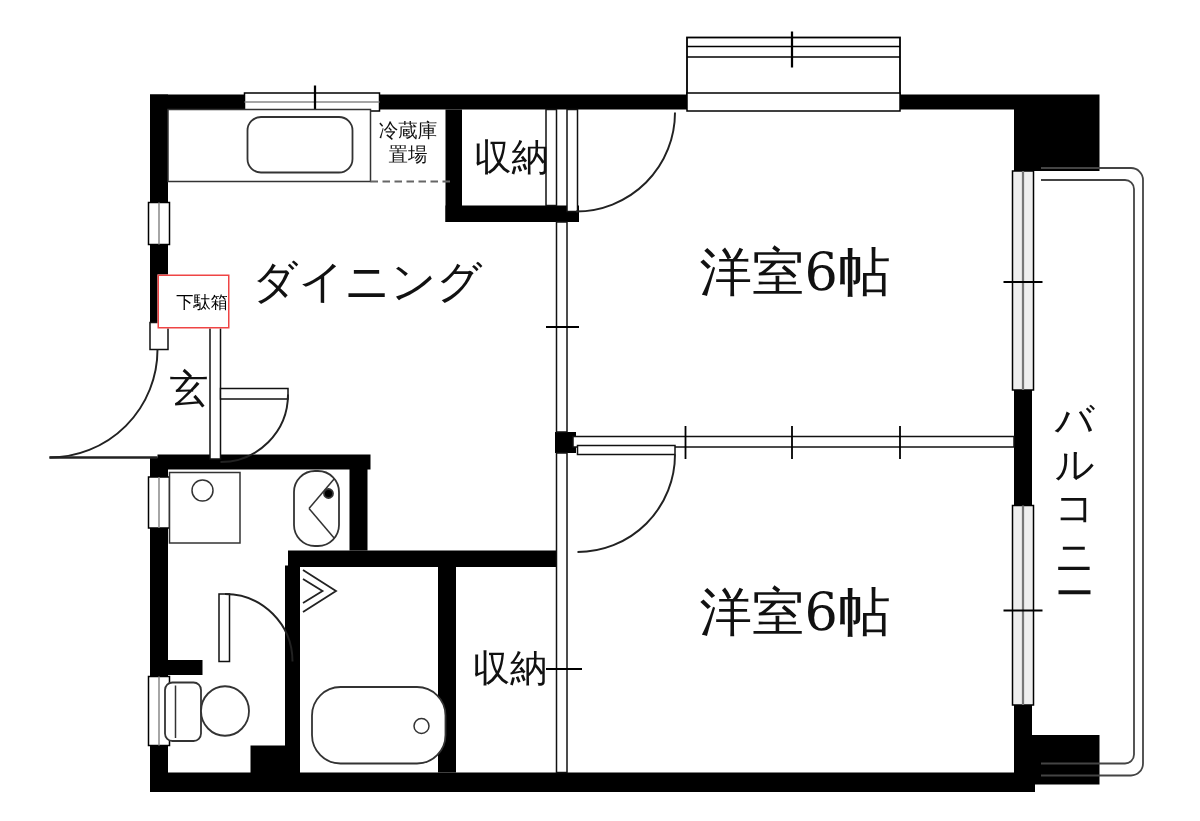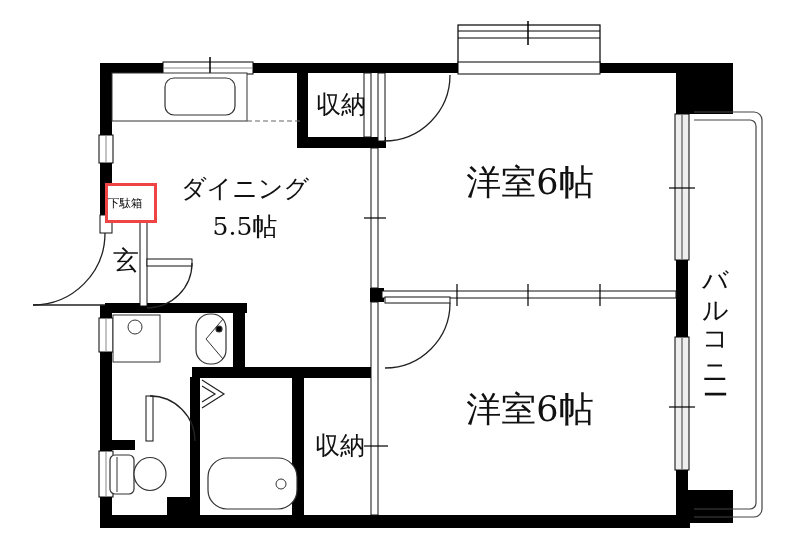--- a/index.html
+++ b/index.html
@@ -1,27 +1,27 @@
 <!DOCTYPE html>
 <html><head>
 <meta charset="utf-8">
 <style>
   html,body{margin:0;padding:0;background:#fff;}
   #stage{position:relative;width:800px;height:547px;background:#ffffff;overflow:hidden;
          font-family:"DejaVu Serif","Liberation Serif",serif;color:#000;}
   #plan-svg{position:absolute;left:0;top:0;}
   .lbl{position:absolute;color:#111;text-align:center;line-height:1.15;white-space:nowrap;}
-  .lbl-dk{left:140px;top:170px;width:210px;font-size:25px;line-height:38px;}
+  .lbl-dk{left:140px;top:170px;width:210px;font-size:30px;line-height:38px;}
   .lbl-room-upper{left:425px;top:162px;width:210px;font-size:35px;}
   .lbl-room-lower{left:425px;top:389px;width:210px;font-size:35px;}
   .lbl-storage-upper{left:300px;top:91px;width:82px;font-size:25px;}
   .lbl-storage-lower{left:299px;top:432px;width:82px;font-size:25px;}
   .lbl-fridge{left:243px;top:80px;width:58px;font-size:13px;line-height:16px;}
-  .shoe-box{position:absolute;left:105px;top:183px;width:46px;height:34px;border:3px solid #ef4444;
-            display:flex;align-items:center;justify-content:flex-start;font-size:11.5px;background:#fff;}
+  .shoe-box{position:absolute;left:105px;top:183px;width:46px;height:34px;border:1px solid #ef4444;
+            display:flex;align-items:center;justify-content:flex-end;font-size:11.5px;background:#fff;}
   .lbl-genkan{left:109px;top:246px;width:34px;font-size:26px;}
   .lbl-balcony{left:700px;top:238px;height:160px;font-size:26px;letter-spacing:3px;
                writing-mode:vertical-rl;text-orientation:upright;}
 </style>
 </head>
 <body>
 
 <div id="stage">
 
   <svg id="plan-svg" width="800" height="547" viewBox="0 0 800 547">
@@ -138,31 +138,34 @@
       <line x1="117" y1="457" x2="117" y2="492" stroke-width="1"></line>
       <ellipse cx="150" cy="474" rx="16" ry="16.5"></ellipse>
 
       <rect x="208" y="458" width="89" height="51" rx="19"></rect>
       <circle cx="281" cy="484" r="5" stroke-width="1"></circle>
     </g>
   </svg>
 
   <div class="lbl lbl-dk">
     <div>ダイニング</div>
-    <div>5.5帖</div>
   </div>
 
   <div class="lbl lbl-room-upper">洋室6帖</div>
 
   <div class="lbl lbl-room-lower">洋室6帖</div>
 
   <div class="lbl lbl-storage-upper">収納</div>
 
   <div class="lbl lbl-storage-lower">収納</div>
 
+  <div class="lbl lbl-fridge">
+    <div>冷蔵庫</div>
+    <div>置場</div>
+  </div>
 
   <div class="shoe-box">
     <span>下駄箱</span>
   </div>
 
   <div class="lbl lbl-genkan">玄</div>
 
   <div class="lbl lbl-balcony">バルコニー</div>
 
 </div>

